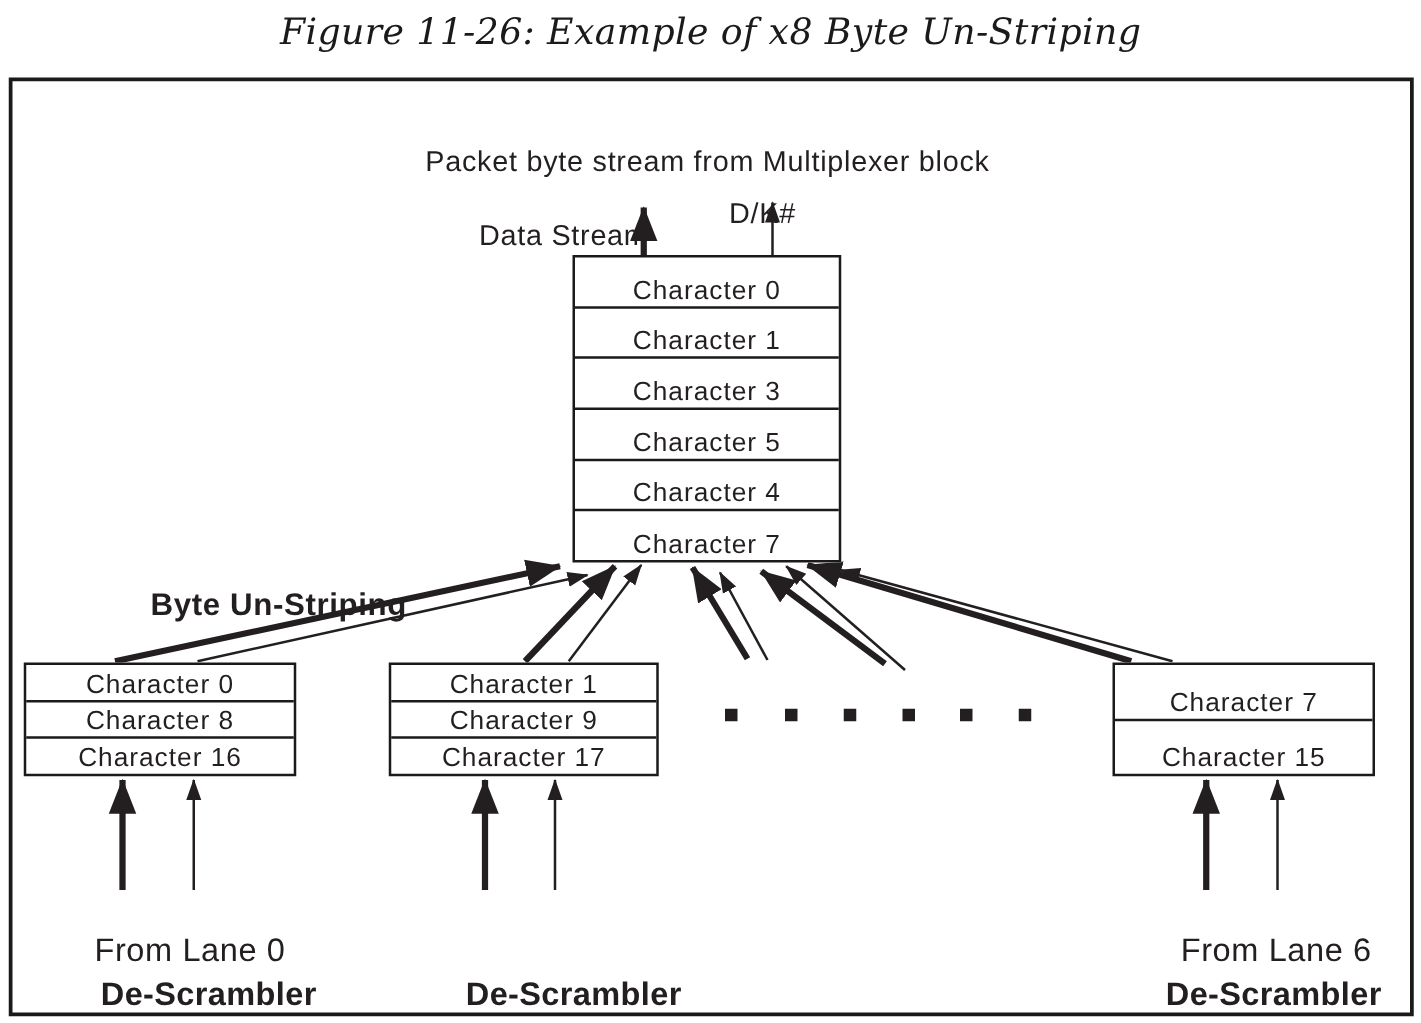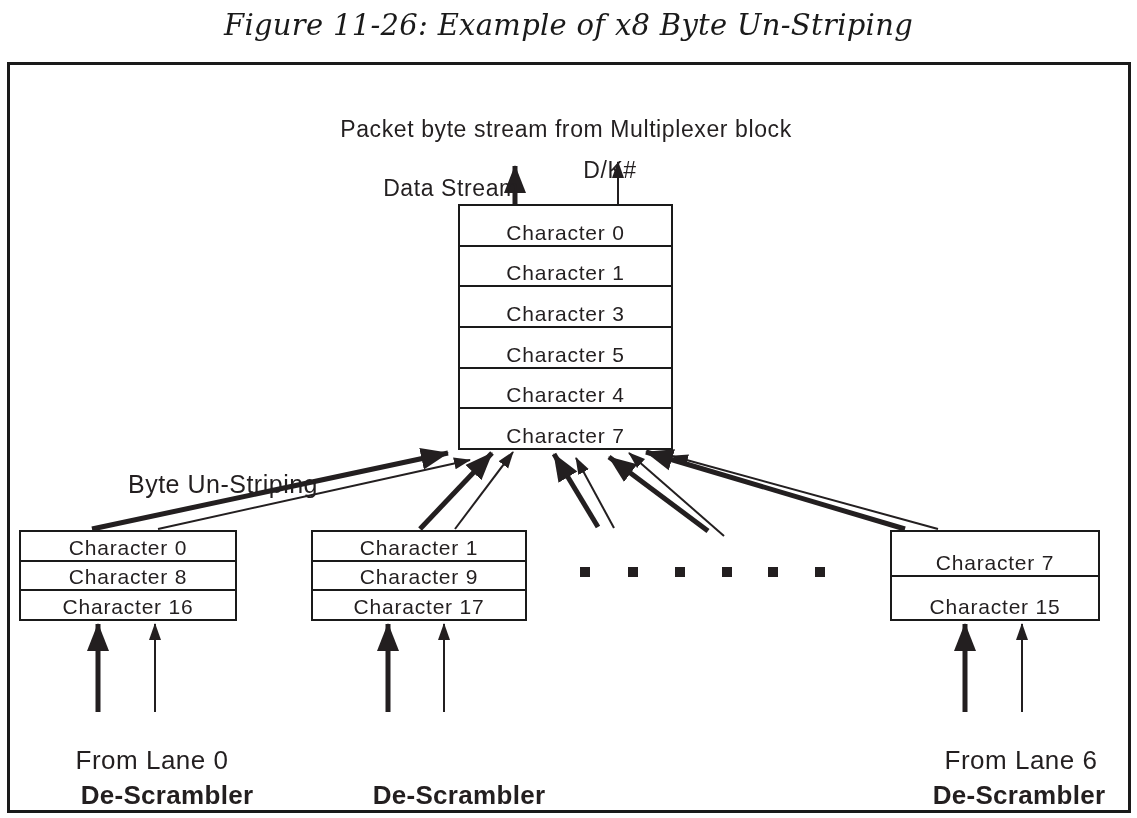--- a/index.html
+++ b/index.html
@@ -31,21 +31,21 @@
   }
   .box .row:last-child { border-bottom:none; }
   .stack { left:458px; top:204px; width:215px; height:246px; }
   .lane0 { left:19px;  top:530px; width:218px; height:91px; }
   .lane1 { left:311px; top:530px; width:216px; height:91px; }
   .lane2 { left:890px; top:530px; width:210px; height:91px; }
   .t-label { position:absolute; z-index:2; white-space:nowrap; transform:translateX(-50%); line-height:1.1;margin-top:29px; }
   .cap      { font-size:23px; letter-spacing:0.6px; }
   .fromlane { font-size:26px; letter-spacing:0.5px; }
   .descr    { font-size:26px; font-weight:bold; letter-spacing:0.3px; }
-  .unstripe { font-size:25px; font-weight:normal; letter-spacing:0.5px; }
+  .unstripe { font-size:25px; font-weight:bold; letter-spacing:0.5px; }
   .dot {
     position:absolute; width:10px; height:10px; background:#231f20; z-index:2;
   }
 </style>
 </head>
 <body>
 
 <div class="canvas">
 
   <div class="fig-title">Figure 11-26: Example of x8 Byte Un-Striping</div>

